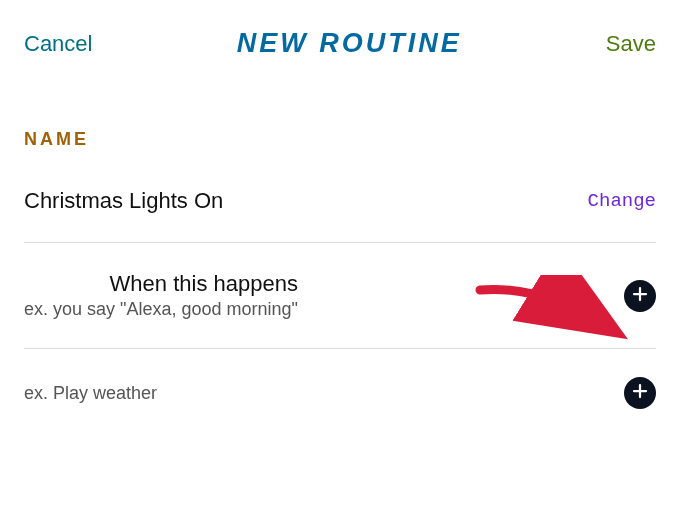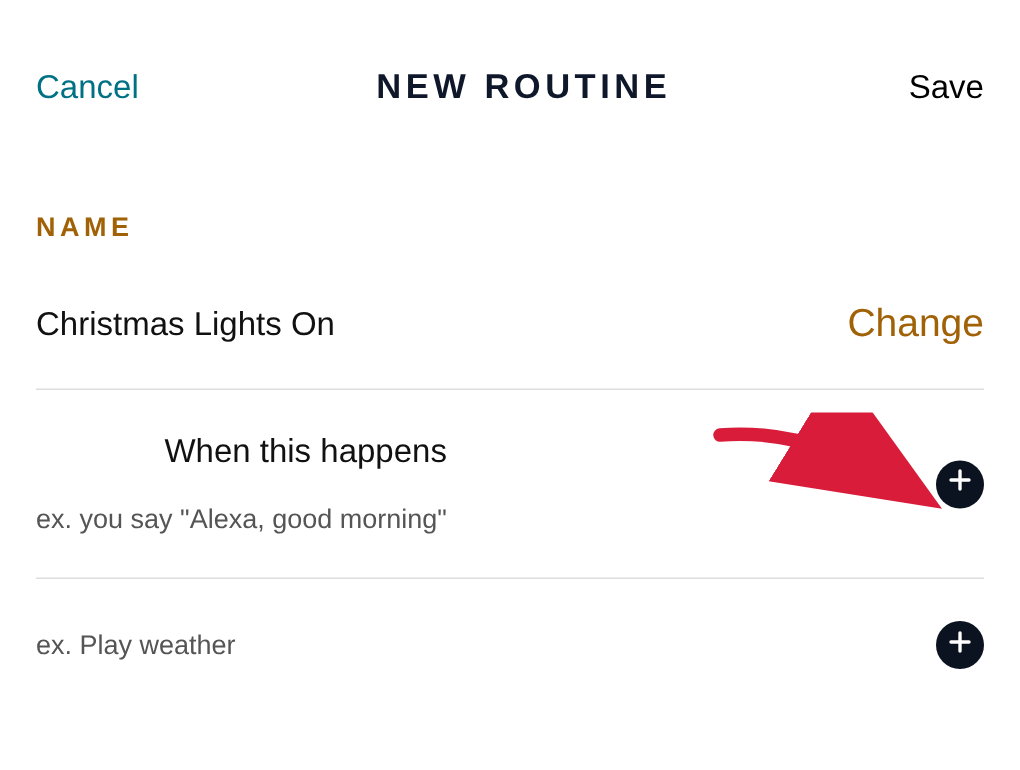--- a/index.html
+++ b/index.html
@@ -13,37 +13,37 @@
       width: 680px;
       height: 513px;
       overflow: hidden;
       position: relative;
     }
     .header {
       display: flex;
       justify-content: space-between;
       align-items: center;
       padding: 28px 24px 20px 24px;
-      margin-top: 16px;
     }
     .cancel-btn {
       color: #007185;
       font-size: 22px;
       font-weight: 400;
       cursor: pointer;
     }
     .title {
-      color: #0f172a;
-      font-size: 23px;
+      color: #0369a1;
+      font-size: 27px;
       font-weight: 700;
       letter-spacing: 3px;
       text-transform: uppercase;
+      font-style: italic;
     }
     .save-btn {
-      color: #000000;
+      color: #4d7c0f;
       font-size: 22px;
       font-weight: 400;
       cursor: pointer;
     }
     .section-label {
       color: #a16207;
       font-size: 18px;
       font-weight: 600;
       letter-spacing: 3px;
       text-transform: uppercase;
@@ -64,29 +64,30 @@
     .row-plain {
       margin: 0 24px;
       padding: 28px 0 0 0;
     }
     .routine-name {
       color: #111111;
       font-size: 22px;
       font-weight: 400;
     }
     .change-link {
-      color: #a16207;
-      font-size: 26px;
+      color: #6d28d9;
+      font-size: 19px;
       font-weight: 400;
       cursor: pointer;
+      font-family: Liberation Mono, monospace;
     }
     .row-body {
       display: flex;
       flex-direction: column;
-      gap: 22px;
+      gap: 2px;
     }
     .row-title {
       color: #111111;
       font-size: 22px;
       font-weight: 400;
     }
     .row-subtitle {
       color: #555555;
       font-size: 18px;
       font-weight: 400;

